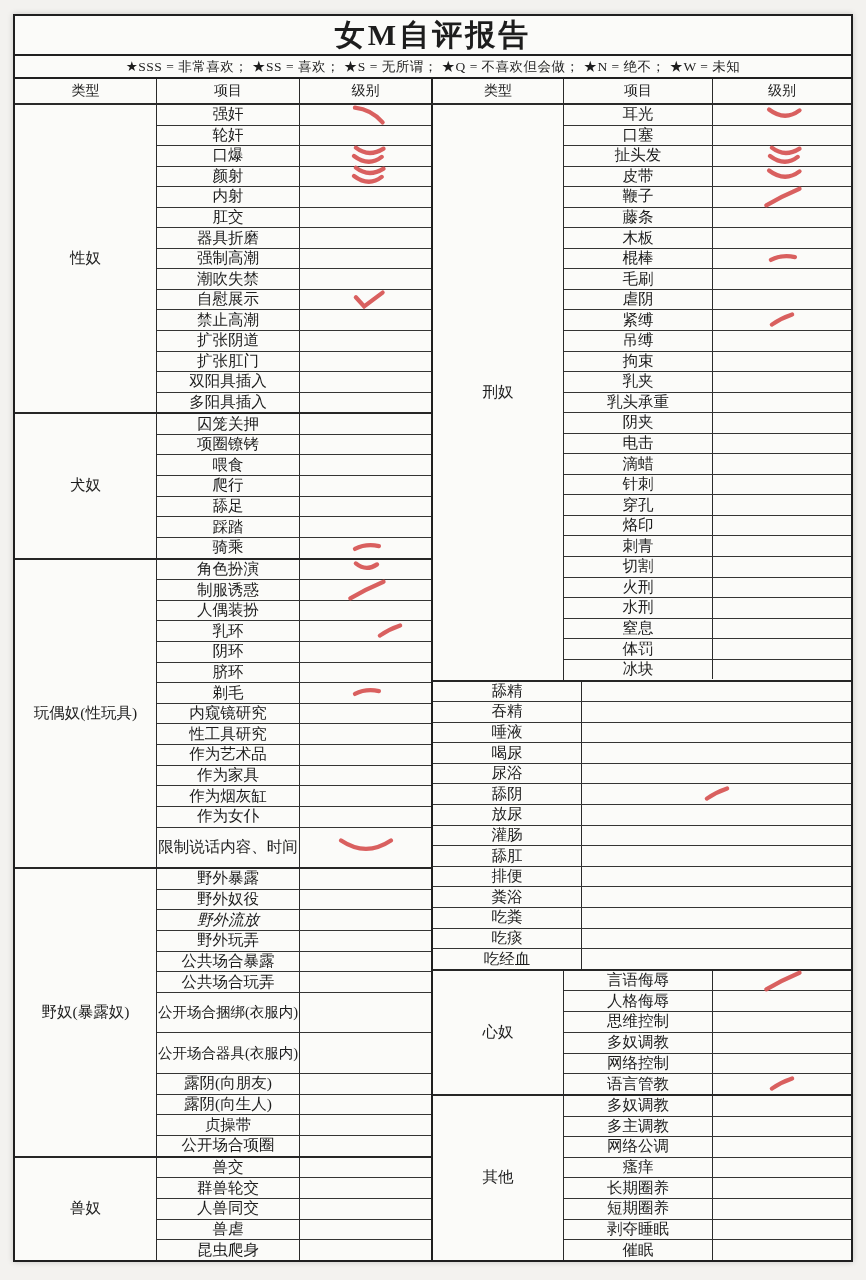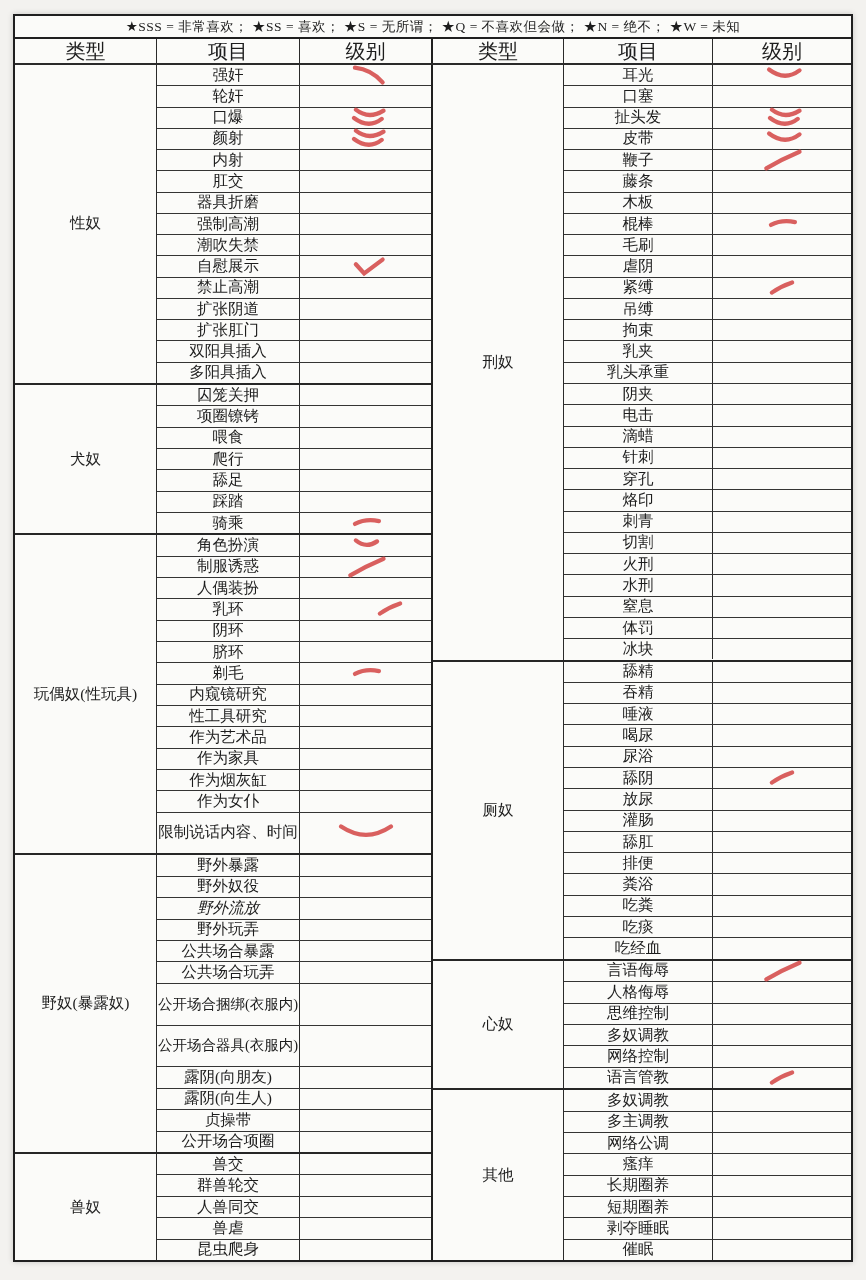--- a/index.html
+++ b/index.html
@@ -5,21 +5,21 @@
   html,body{margin:0;padding:0;background:#e9e8e4;}
   .page{position:relative;width:866px;height:1280px;background:#f3f2ef;overflow:hidden;
         font-family:"Liberation Serif","DejaVu Serif",serif;color:#1d1d1d;}
   .sheet{position:absolute;left:13px;top:14px;width:840px;height:1248px;box-sizing:border-box;
          background:#fbfbf9;border:2px solid #1f1f1f;display:flex;flex-direction:column;
          box-shadow:0 0 6px rgba(0,0,0,.18);}
   .title{height:38px;flex:0 0 38px;display:flex;align-items:center;justify-content:center;
          font-size:30px;font-weight:bold;letter-spacing:3px;border-bottom:2px solid #1f1f1f;}
   .legend{height:21px;flex:0 0 21px;display:flex;align-items:center;justify-content:center;
           font-size:13.5px;letter-spacing:.5px;border-bottom:2px solid #1f1f1f;white-space:nowrap;}
-  .heads{height:24px;flex:0 0 24px;display:flex;border-bottom:2px solid #2a2a2a;font-size:20px;}
+  .heads{height:24px;flex:0 0 24px;display:flex;border-bottom:2px solid #2a2a2a;font-size:14px;}
   .hhalf{display:flex;box-sizing:border-box;}
   .hhalf.left{width:418px;border-right:2px solid #1f1f1f;}
   .hhalf.right{flex:1;}
   .hcell{display:flex;align-items:center;justify-content:center;box-sizing:border-box;}
   .hhalf.left .hcell:nth-child(1){width:142px;border-right:1.5px solid #2a2a2a;}
   .hhalf.left .hcell:nth-child(2){width:143px;border-right:1.5px solid #2a2a2a;}
   .hhalf.left .hcell:nth-child(3){flex:1;}
   .hhalf.right .hcell:nth-child(1){width:131px;border-right:1.5px solid #2a2a2a;}
   .hhalf.right .hcell:nth-child(2){width:149px;border-right:1.5px solid #2a2a2a;}
   .hhalf.right .hcell:nth-child(3){flex:1;}
@@ -42,20 +42,21 @@
   .half.left .item-cell{width:143px;}
   .half.right .item-cell{width:149px;}
   .level-cell{flex:1;display:flex;align-items:center;justify-content:center;position:relative;}
   .mark-svg{display:block;opacity:.92;}
 </style>
 </head>
 <body>
 
 <div class="page">
   <div class="sheet">
+    <div class="title">女M自评报告</div>
     <div class="legend">★SSS = 非常喜欢；  ★SS = 喜欢；  ★S = 无所谓；  ★Q = 不喜欢但会做；  ★N = 绝不；  ★W = 未知</div>
     <div class="heads">
       <div class="hhalf left">
         <div class="hcell">类型</div>
         <div class="hcell">项目</div>
         <div class="hcell">级别</div>
       </div>
       <div class="hhalf right">
         <div class="hcell">类型</div>
         <div class="hcell">项目</div>
@@ -481,21 +482,20 @@
                 <div class="item-cell">体罚</div>
                 <div class="level-cell"></div>
               </div>
               <div class="row" style="flex-grow: 1;">
                 <div class="item-cell">冰块</div>
                 <div class="level-cell"></div>
               </div>
             </div>
           </div>
           <div class="section" style="flex-grow: 14;">
-            <div class="type-cell">厕奴</div>
             <div class="rows">
               <div class="row" style="flex-grow: 1;">
                 <div class="item-cell">舔精</div>
                 <div class="level-cell"></div>
               </div>
               <div class="row" style="flex-grow: 1;">
                 <div class="item-cell">吞精</div>
                 <div class="level-cell"></div>
               </div>
               <div class="row" style="flex-grow: 1;">

